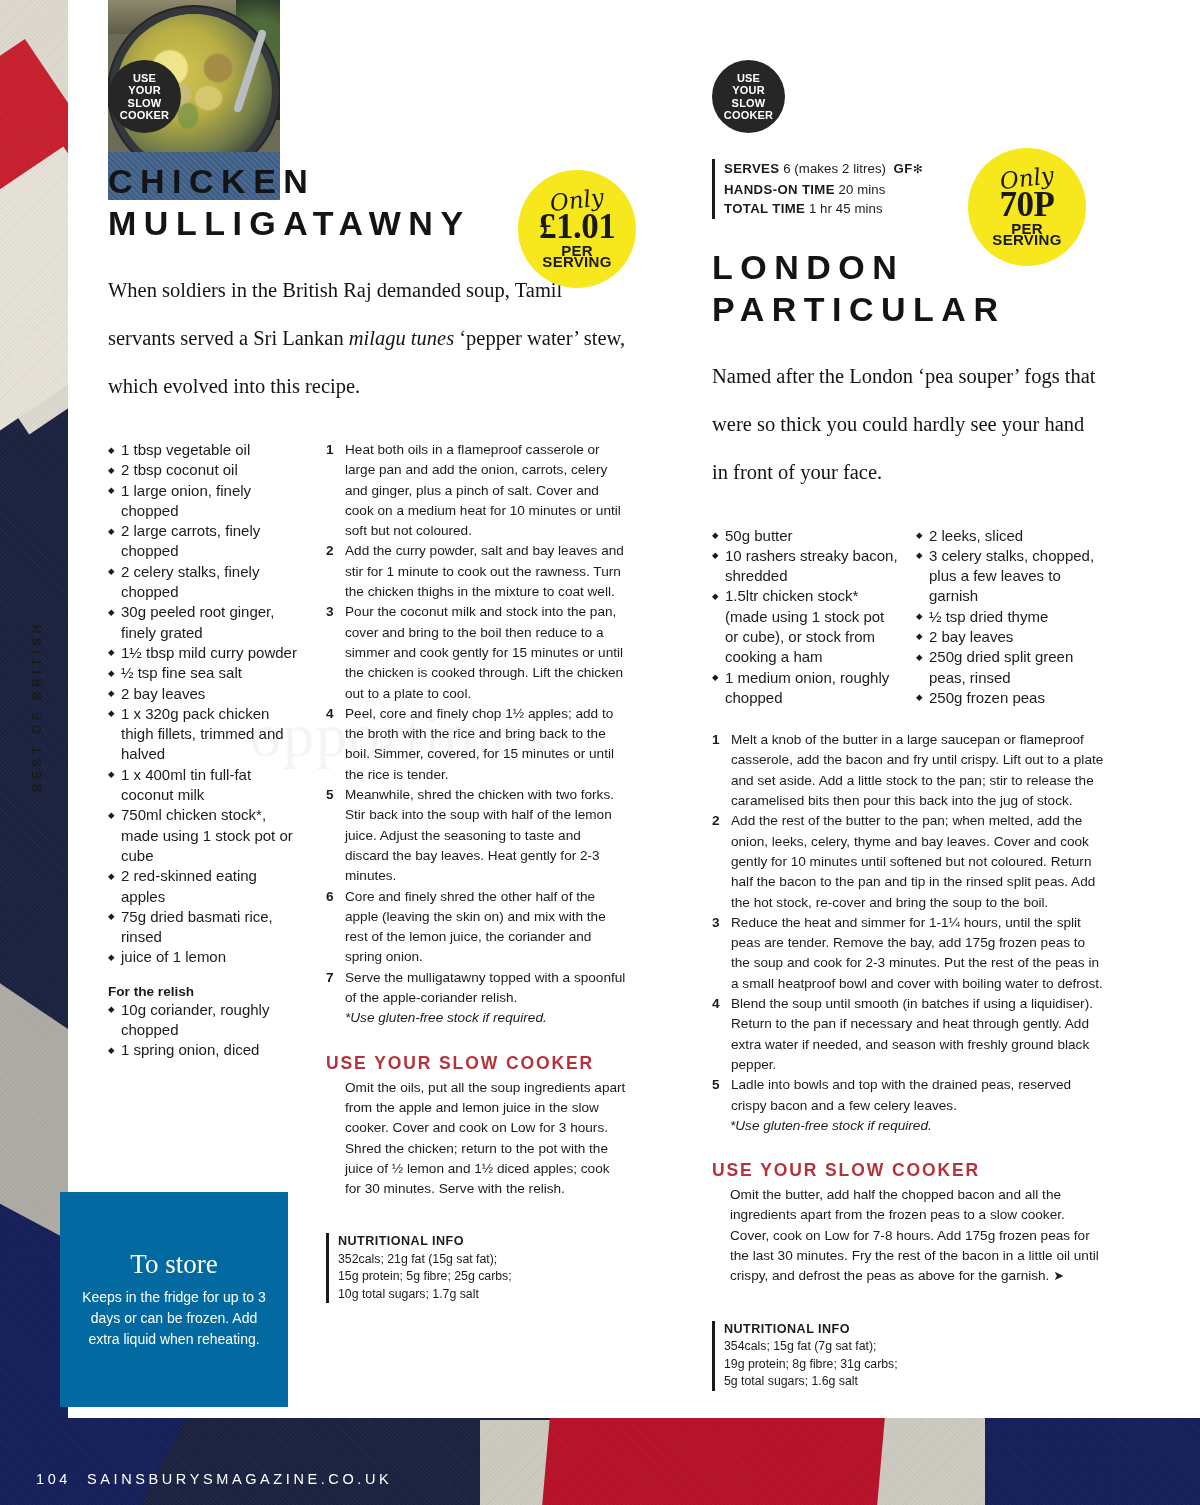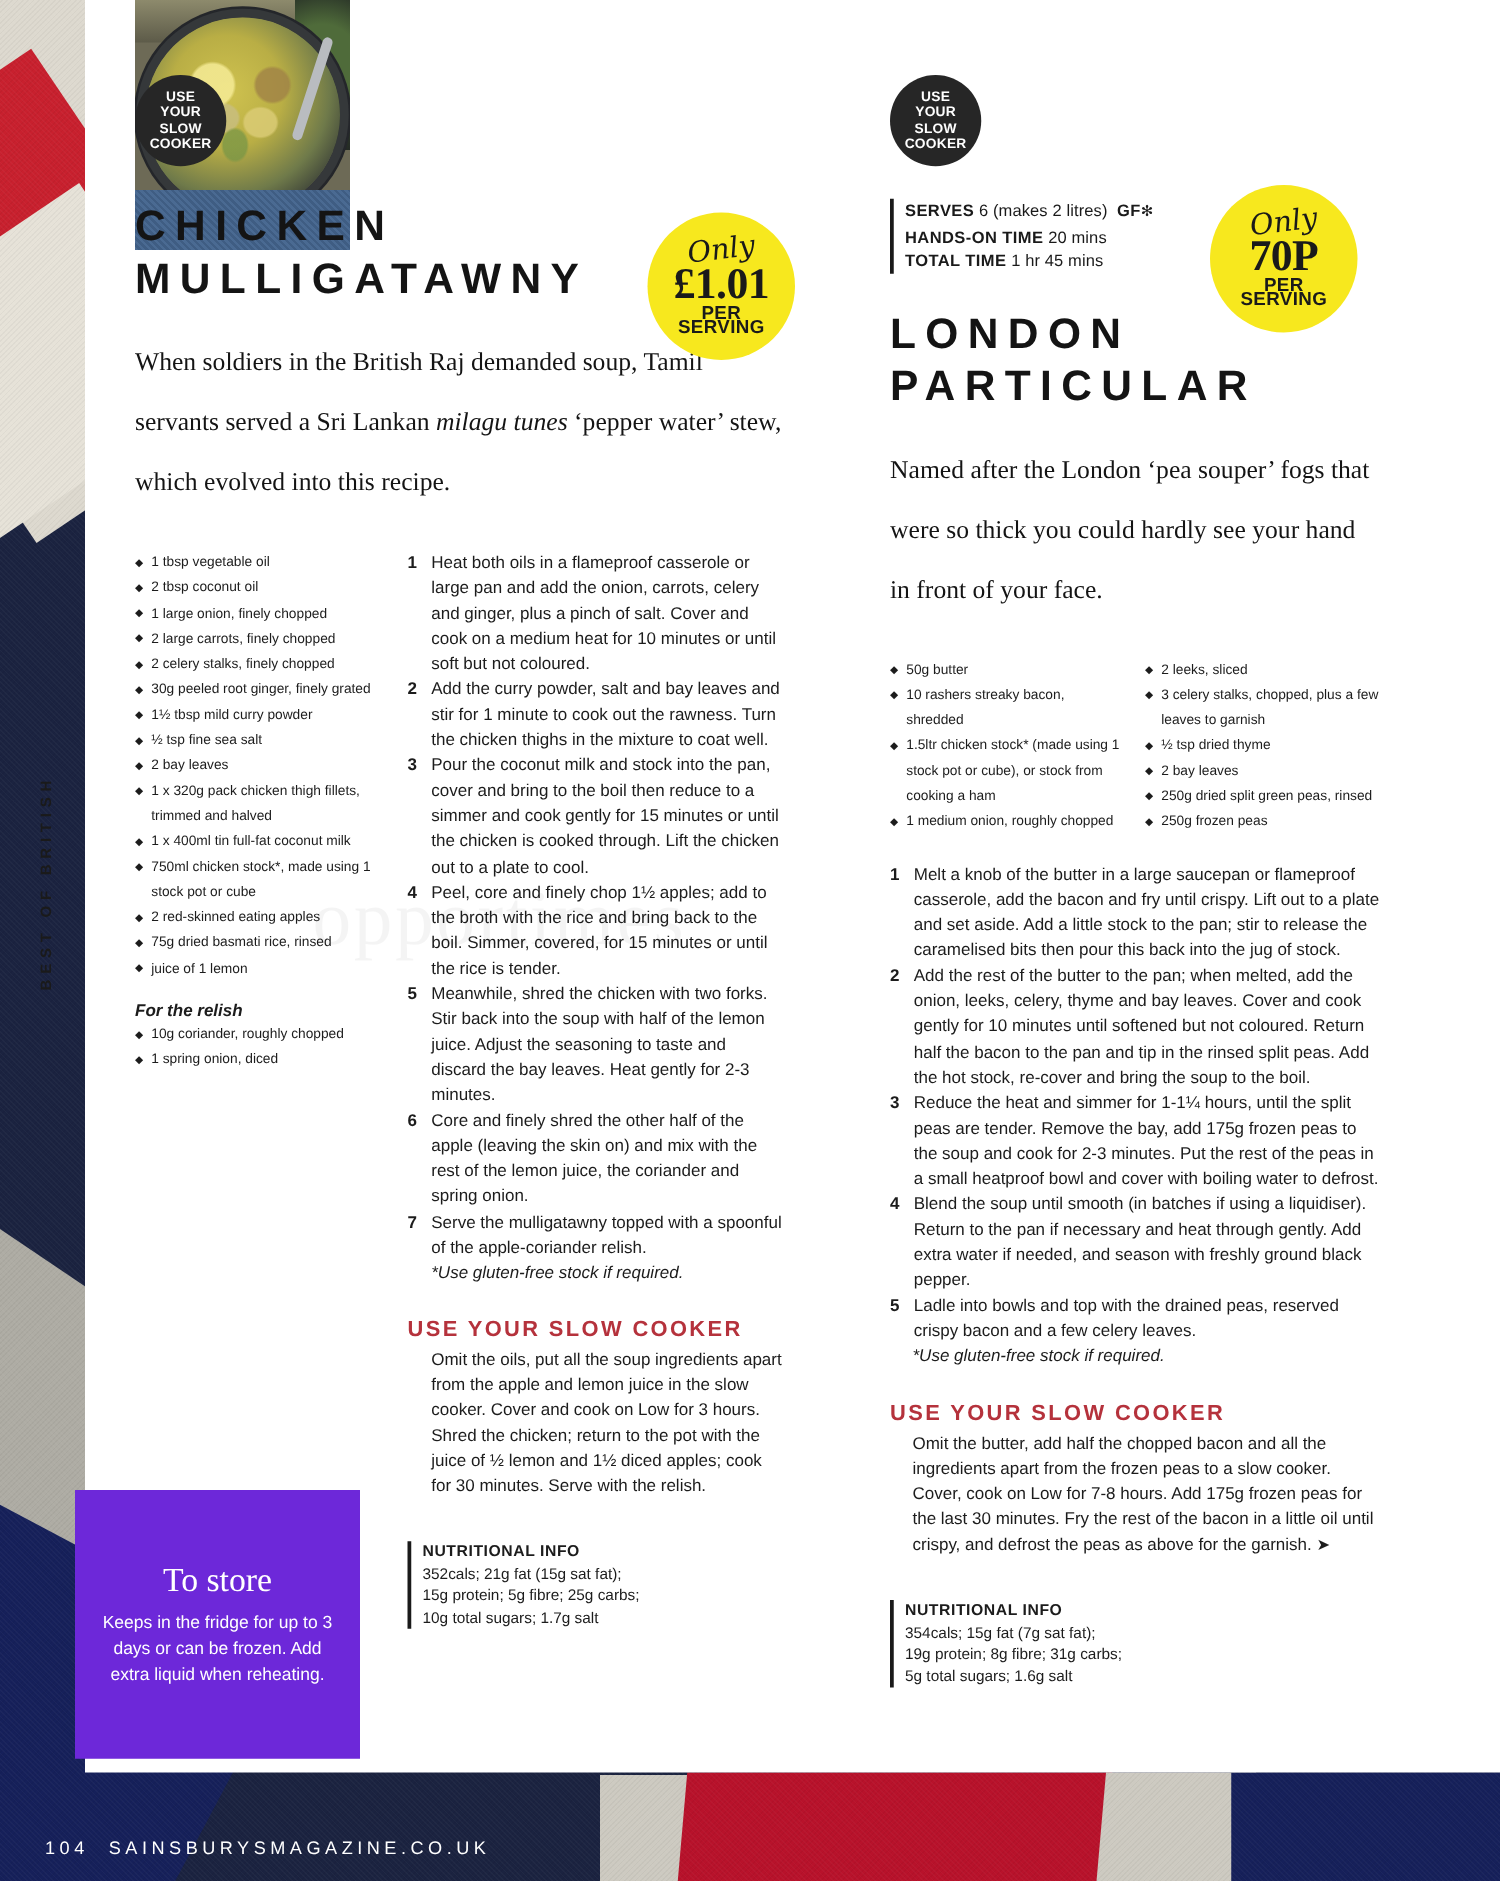--- a/index.html
+++ b/index.html
@@ -190,29 +190,29 @@
     margin-top: 22px;
     font-family: "Liberation Serif", serif;
     font-size: 20.5px;
     line-height: 48px;
     color: #141414;
   }
   .standfirst i { font-style: italic; }
 
   
   .two-col { display: flex; gap: 22px; margin-top: 30px; }
-  .ing-list { list-style: none; font-size: 11px; line-height: 20.3px; color: #1c1c1c; }
+  .ing-list { list-style: none; font-size: 15px; line-height: 20.3px; color: #1c1c1c; }
   .ing-list li { position: relative; padding-left: 13px; }
   .ing-list li::before {
     content: "\25C6";
     position: absolute; left: 0; top: -.5px;
     font-size: 8.5px;
   }
   .ing-head {
-    font-weight: 700; font-style: italic;
+    font-weight: 700; 
     font-size: 13.6px; margin: 16px 0 1px;
     color: #1c1c1c;
   }
 
   .steps { list-style: none; counter-reset: st; font-size: 13.6px; line-height: 20.3px; color: #1c1c1c; }
   .steps li { position: relative; padding-left: 19px; }
   .steps li::before {
     counter-increment: st;
     content: counter(st);
     position: absolute; left: 0; top: 0;
@@ -242,21 +242,21 @@
     line-height: 17.5px;
     color: #1c1c1c;
   }
   .nutri b { font-weight: 700; letter-spacing: .45px; font-size: 12.6px; }
 
   
   #to-store {
     position: absolute;
     left: 60px; top: 1192px;
     width: 228px; height: 215px;
-    background: #6d28d9;
+    background: #0369a1;
     color: #ffffff;
     z-index: 6;
     display: flex; flex-direction: column;
     align-items: center; justify-content: center;
     padding: 0 16px;
     text-align: center;
   }
   #to-store .ts-title {
     font-family: "Liberation Serif", serif;
     font-size: 27px;

